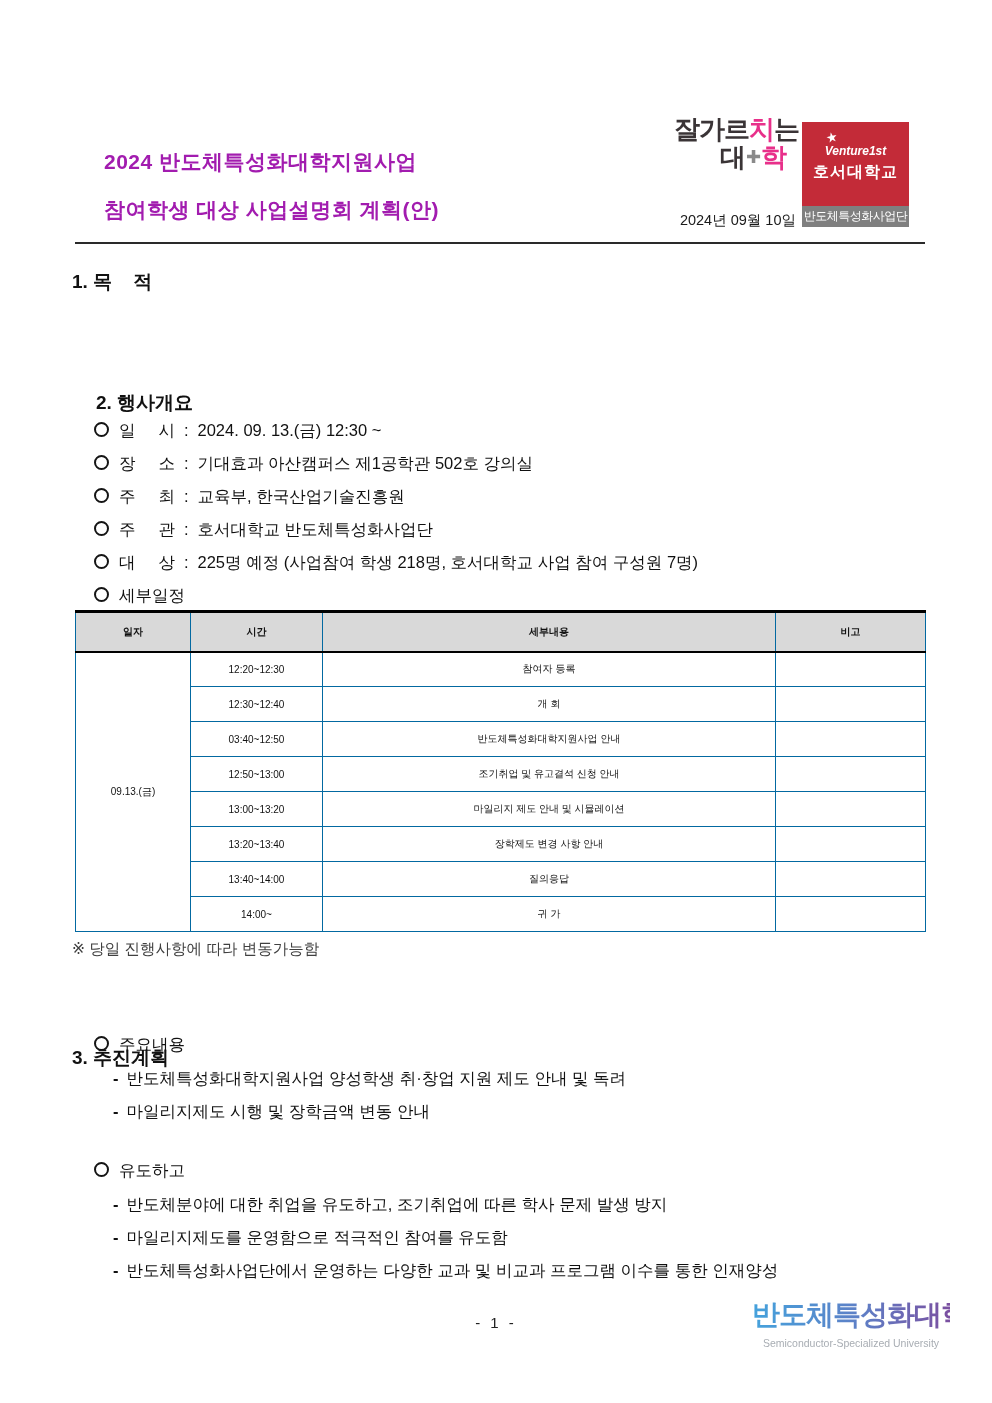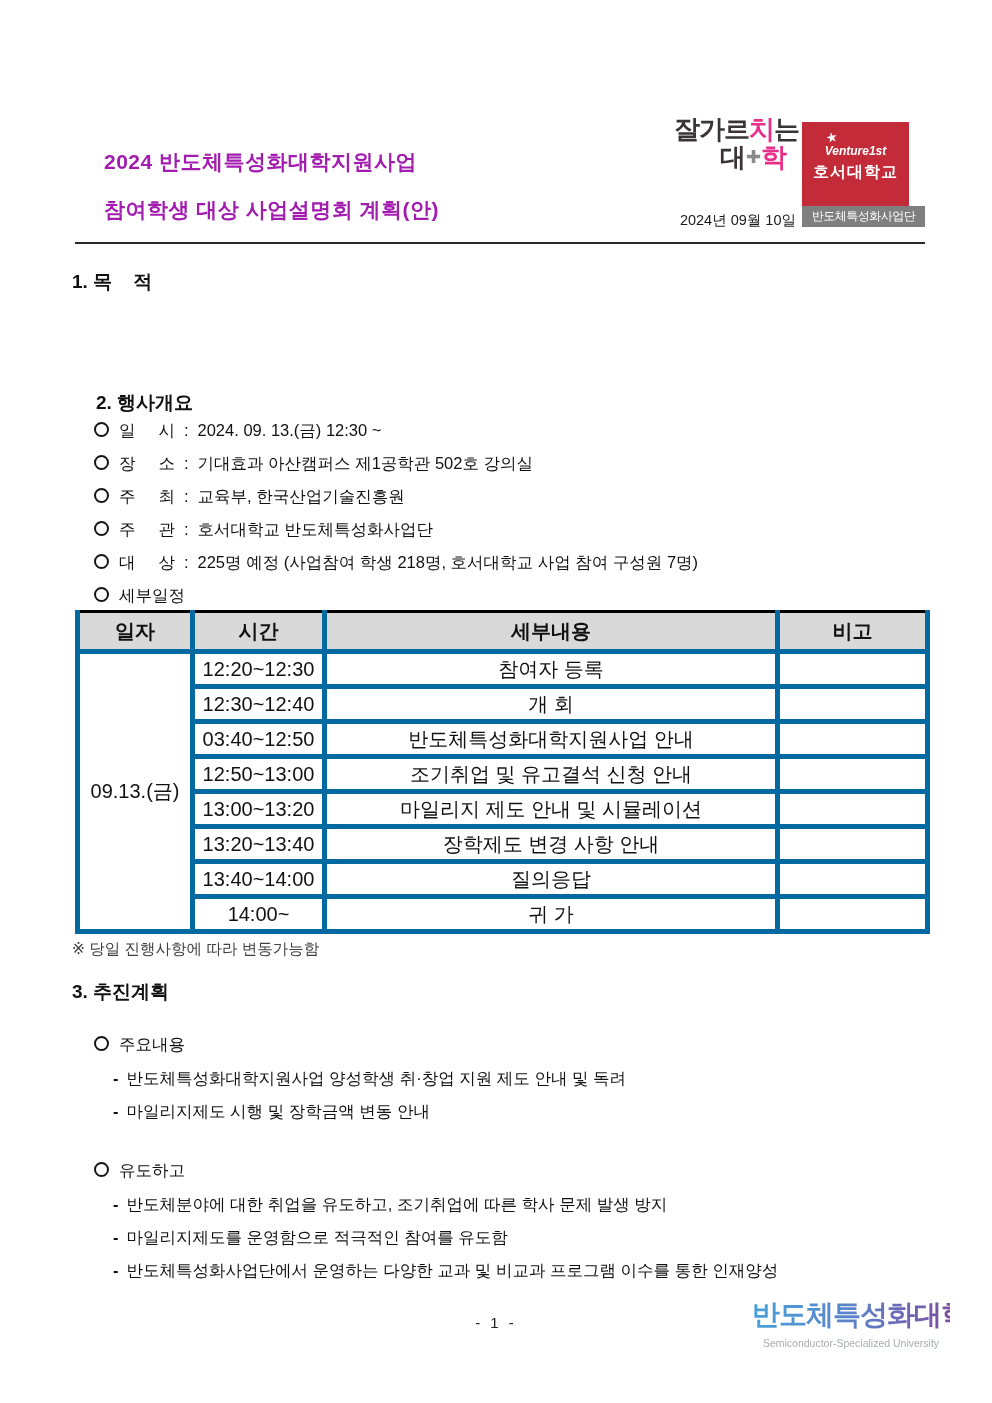--- a/index.html
+++ b/index.html
@@ -13,43 +13,43 @@
   .title2{top:196px;}
   .slogan{position:absolute;left:674px;top:116px;width:126px;line-height:1.0;}
   .slogan-l1{font-size:26px;font-weight:800;color:#3a3436;letter-spacing:-1px;white-space:nowrap;}
   .slogan-l2{font-size:26px;font-weight:800;color:#3a3436;text-align:right;padding-right:14px;margin-top:2px;letter-spacing:-1px;}
   .sl-pink{color:#e8308a;}
   .sl-plus{color:#8a8a8a;font-size:18px;vertical-align:3px;margin:0 1px;}
   .venture{position:absolute;left:802px;top:122px;width:107px;height:84px;background:#c32b38;color:#fff;text-align:center;}
   .v-star{position:absolute;left:24px;top:8px;font-size:13px;color:#fff;transform:rotate(-12deg);}
   .v-l1{margin-top:22px;font-size:12px;font-weight:bold;font-style:italic;letter-spacing:0px;}
   .v-l2{margin-top:4px;font-size:16px;font-weight:bold;letter-spacing:1px;}
-  .dept-badge{position:absolute;left:802px;top:206px;width:123px;height:21px;background:#7f7f7f;color:#fff;
+  .dept-badge{position:absolute;left:802px;top:206px;width:107px;height:21px;background:#7f7f7f;color:#fff;
     font-size:12px;line-height:21px;text-align:center;letter-spacing:-0.5px;white-space:nowrap;}
   .doc-date{position:absolute;left:640px;top:211px;width:156px;text-align:right;font-size:14.5px;color:#1a1a1a;}
   .header-rule{position:absolute;left:75px;top:242px;width:850px;height:2px;background:#2a2a2a;}
   
   .sec-h{position:absolute;left:72px;margin:0;font-size:19px;font-weight:bold;color:#111;white-space:pre;}
   
   .ring{display:inline-block;width:11px;height:11px;border:2px solid #151515;border-radius:50%;
     margin-right:10px;vertical-align:-1px;flex:0 0 auto;}
   .dash{display:inline-block;margin-right:8px;font-weight:bold;}
   
   .purpose-row{position:absolute;left:94px;top:303px;width:838px;}
   .purpose-row .ring{position:absolute;left:0;top:9px;}
   .purpose-text{margin-left:23px;font-size:16.5px;line-height:35px;text-align:justify;color:#111;}
   
   .ov-items{position:absolute;left:94px;top:420px;}
   .ov-item{height:33px;font-size:16.5px;white-space:nowrap;color:#111;}
   .ov-label{display:inline-block;white-space:pre;}
   .ov-colon{display:inline-block;margin:0 9px 0 9px;}
   
   .sched{position:absolute;left:75px;top:610px;width:850px;border-collapse:collapse;table-layout:fixed;
-    font-size:20px;color:#111;}
-  .sched th,.sched td{border:5px solid #0369a1;text-align:center;vertical-align:middle;padding:0;overflow:hidden;}
+    font-size:10px;color:#111;}
+  .sched th,.sched td{border:1px solid #0369a1;text-align:center;vertical-align:middle;padding:0;overflow:hidden;}
   .sched thead tr{height:40px;}
   .sched tbody tr{height:35px;}
   .sched thead th{background:#d9d9d9;font-weight:bold;border-top:3px solid #000;border-bottom:2px solid #000;}
   .tnote{position:absolute;left:72px;top:939px;font-size:15.5px;color:#404040;}
   
   .pg-title{position:absolute;left:94px;font-size:16.5px;color:#111;}
   .pg-item{position:absolute;left:113px;font-size:16.5px;color:#111;white-space:nowrap;}
   
   .page-num{position:absolute;left:0;top:1314px;width:100%;text-align:center;font-size:15px;letter-spacing:3px;color:#222;}
   .f-logo{position:absolute;left:752px;top:1296px;width:198px;text-align:center;}
@@ -146,21 +146,21 @@
       </tr>
       <tr>
         <td>14:00~</td>
         <td>귀  가</td>
         <td></td>
       </tr>
     </tbody>
   </table>
   <div class="tnote">※ 당일 진행사항에 따라 변동가능함</div>
 
-  <h2 class="sec-h" style="top:979px;">3. 추진계획</h2>
+  <h2 class="sec-h" style="top:1045px;">3. 추진계획</h2>
 
   <div class="pg-title" style="top:1034px;"><span class="ring"></span><span>주요내용</span></div>
   <div class="pg-item" style="top:1068px;"><span class="dash">-</span><span>반도체특성화대학지원사업 양성학생 취·창업 지원 제도 안내 및 독려</span></div>
   <div class="pg-item" style="top:1101px;"><span class="dash">-</span><span>마일리지제도 시행 및 장학금액 변동 안내</span></div>
 
   <div class="pg-title" style="top:1160px;"><span class="ring"></span><span>유도하고</span></div>
   <div class="pg-item" style="top:1194px;"><span class="dash">-</span><span>반도체분야에 대한 취업을 유도하고, 조기취업에 따른 학사 문제 발생 방지</span></div>
   <div class="pg-item" style="top:1227px;"><span class="dash">-</span><span>마일리지제도를 운영함으로 적극적인 참여를 유도함</span></div>
   <div class="pg-item" style="top:1260px;"><span class="dash">-</span><span>반도체특성화사업단에서 운영하는 다양한 교과 및 비교과 프로그램 이수를 통한 인재양성</span></div>
 

